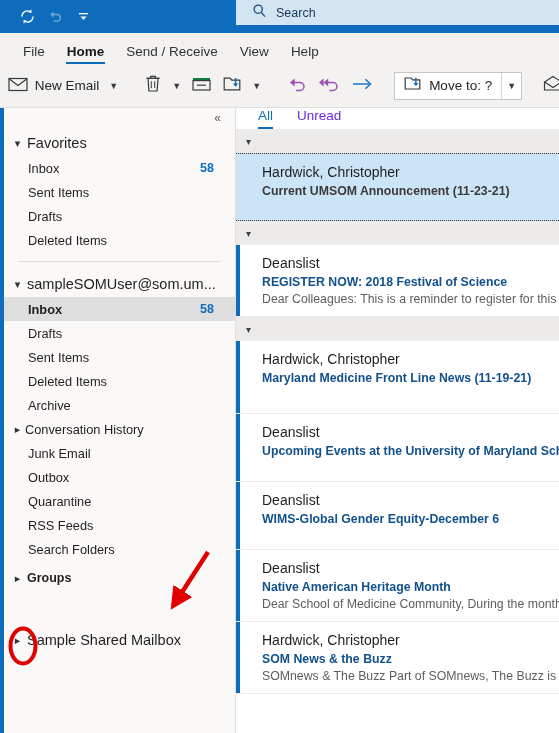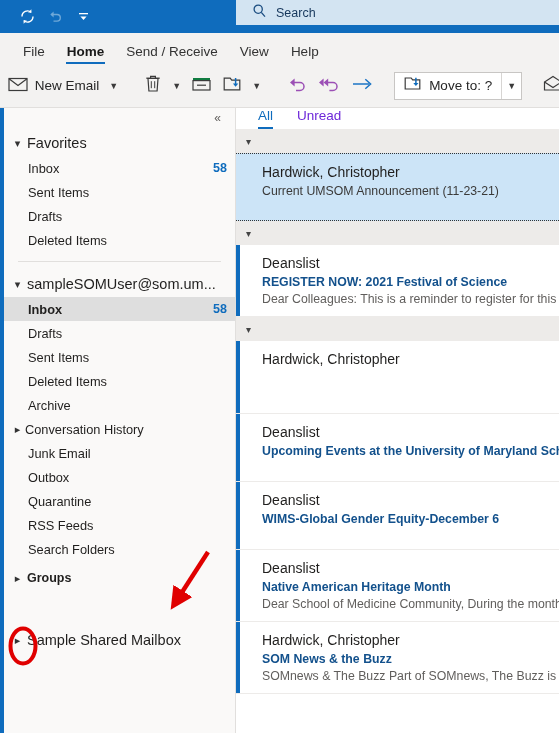--- a/index.html
+++ b/index.html
@@ -99,21 +99,21 @@
     display: flex; align-items: center;
     height: 26px; padding-left: 6px; gap: 2px;
   }
   .chev { width: 15px; font-size: 11px; color: #333; display:flex; align-items:center; justify-content:center;}
   .grp-title { font-size: 14.5px; color: #201F1E; }
   .grp-title.bold { font-weight: bold; font-size: 12.5px; }
 
   .fld {
     display: flex; align-items: center;
     height: 24px; padding-left: 24px;
-    justify-content: space-between; padding-right: 8px;
+    justify-content: space-between; padding-right: 21px;
   }
   .fld.indent-chev { padding-left: 6px; }
   .fld-name { font-size: 12.8px; color: #201F1E; white-space: nowrap; }
   .fld-count { font-size: 12.5px; color: #0F6CBD; font-weight: bold; }
   .fld.selected { background: #DEDEDE; }
   .fld.selected .fld-name { font-weight: bold; }
   .fld-chevwrap { display: flex; align-items: center; }
 
   .divider { height: 1px; background: #E1DFDD; margin: 9px 14px 9px 14px; }
 
@@ -148,21 +148,21 @@
   }
   .msg.selected {
     background: #CCE4F7;
     border-top: 1px dotted #333; border-bottom: 1px dotted #333;
   }
   .msg-sender { font-size: 14px; color: #201F1E; white-space: nowrap; line-height: 1.35; }
   .msg-subject {
     font-size: 12.3px; color: #13518C; font-weight: bold;
     white-space: nowrap; line-height: 1.5;
   }
-  .msg-subject.plain { color: #3B3A39; font-weight: normal; font-size: 12.3px; }
+  .msg-subject.plain { color: #3B3A39; font-weight: bold; font-size: 12.3px; }
   .msg-preview { font-size: 12.3px; color: #605E5C; white-space: nowrap; line-height: 1.45; }
 
   
   .anno { position: absolute; pointer-events: none; }
   .anno-ellipse { left: 2px; top: 624px; }
   .anno-arrow { left: 158px; top: 543px; }
 </style>
 </head>
 <body>
 
@@ -418,31 +418,32 @@
         <div class="msg-sender">Hardwick, Christopher</div>
         <div class="msg-subject plain">Current UMSOM Announcement (11-23-21)</div>
       </div>
 
       <div class="daygrp">
         <span class="daygrp-chev">▾</span>
         <span class="daygrp-label">Yesterday</span>
       </div>
       <div class="msg unread" style="height:72px">
         <div class="msg-sender">Deanslist</div>
-        <div class="msg-subject">REGISTER NOW: 2021 Festival of Science</div>
+        <div class="msg-subject">REGISTER NOW: 2018 Festival of Science</div>
         <div class="msg-preview">Dear Colleagues:  This is a reminder to register for this yea</div>
       </div>
 
       <div class="daygrp">
         <span class="daygrp-chev">▾</span>
         <span class="daygrp-label">Last Week</span>
       </div>
 
       <div class="msg unread" style="height:73px">
         <div class="msg-sender">Hardwick, Christopher</div>
+        <div class="msg-subject">Maryland Medicine Front Line News (11-19-21)</div>
       </div>
 
       <div class="msg unread" style="height:68px">
         <div class="msg-sender">Deanslist</div>
         <div class="msg-subject">Upcoming Events at the University of Maryland School of</div>
       </div>
 
       <div class="msg unread" style="height:68px">
         <div class="msg-sender">Deanslist</div>
         <div class="msg-subject">WIMS-Global Gender Equity-December 6</div>

